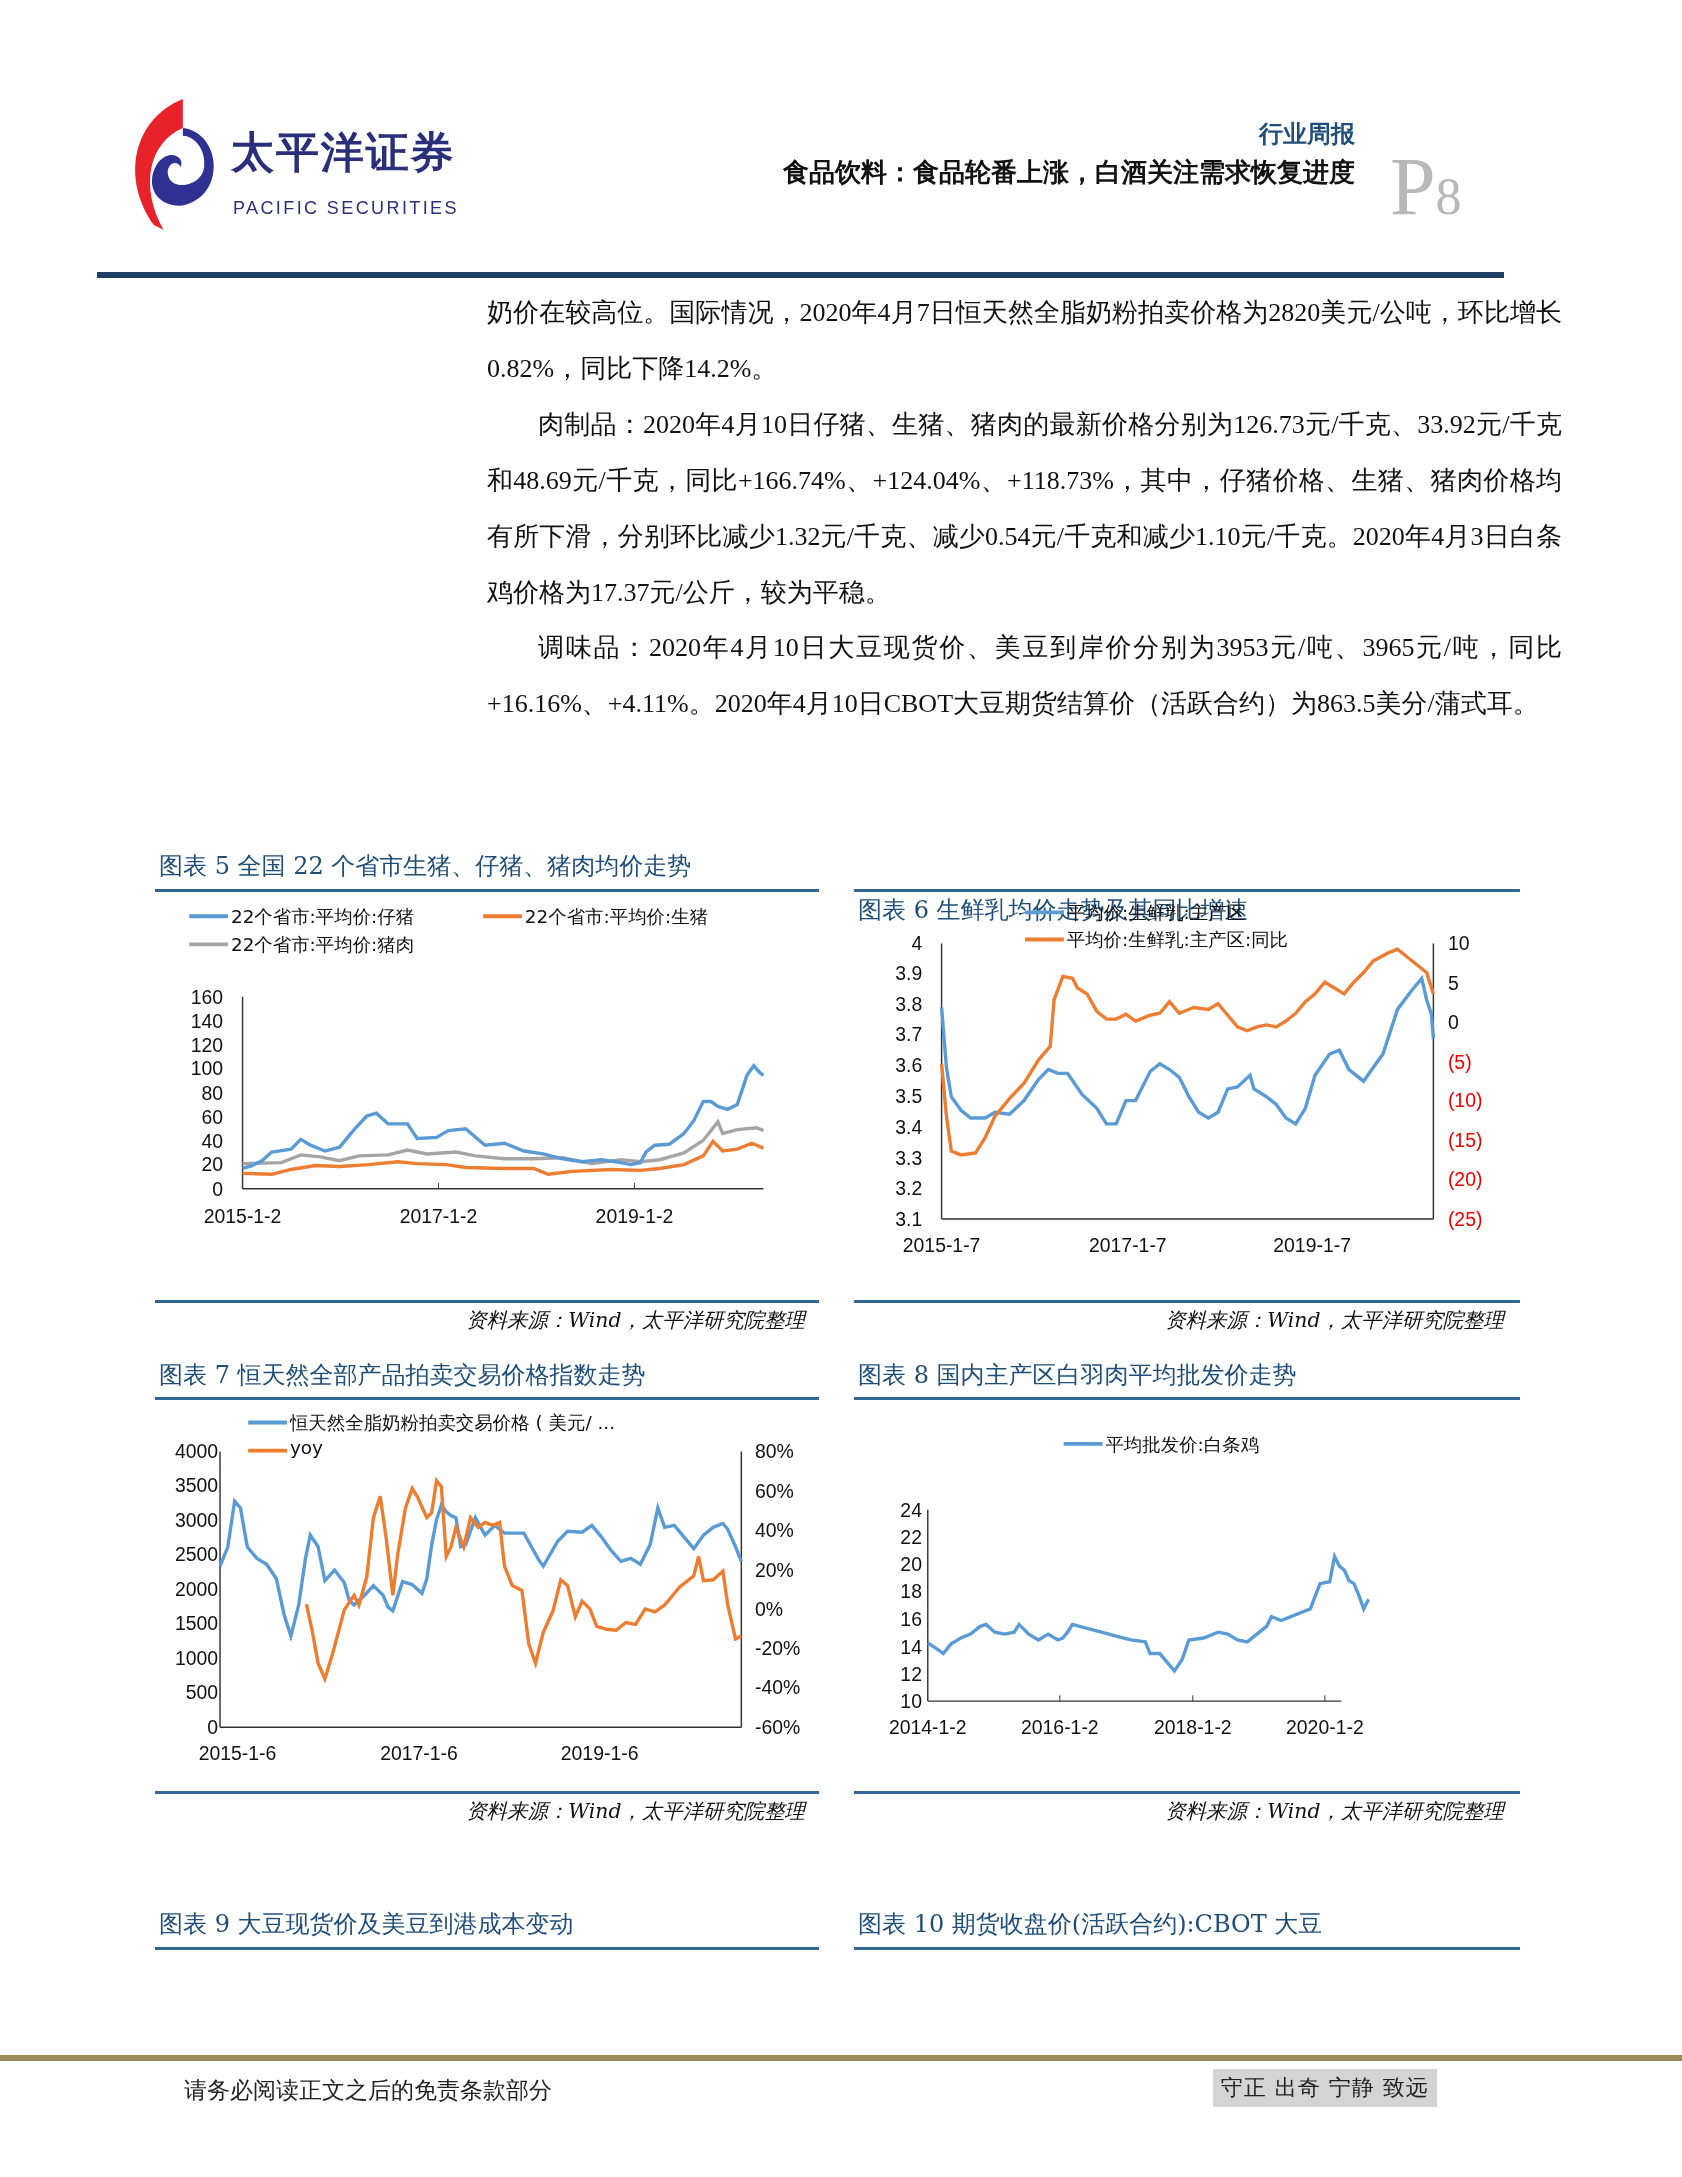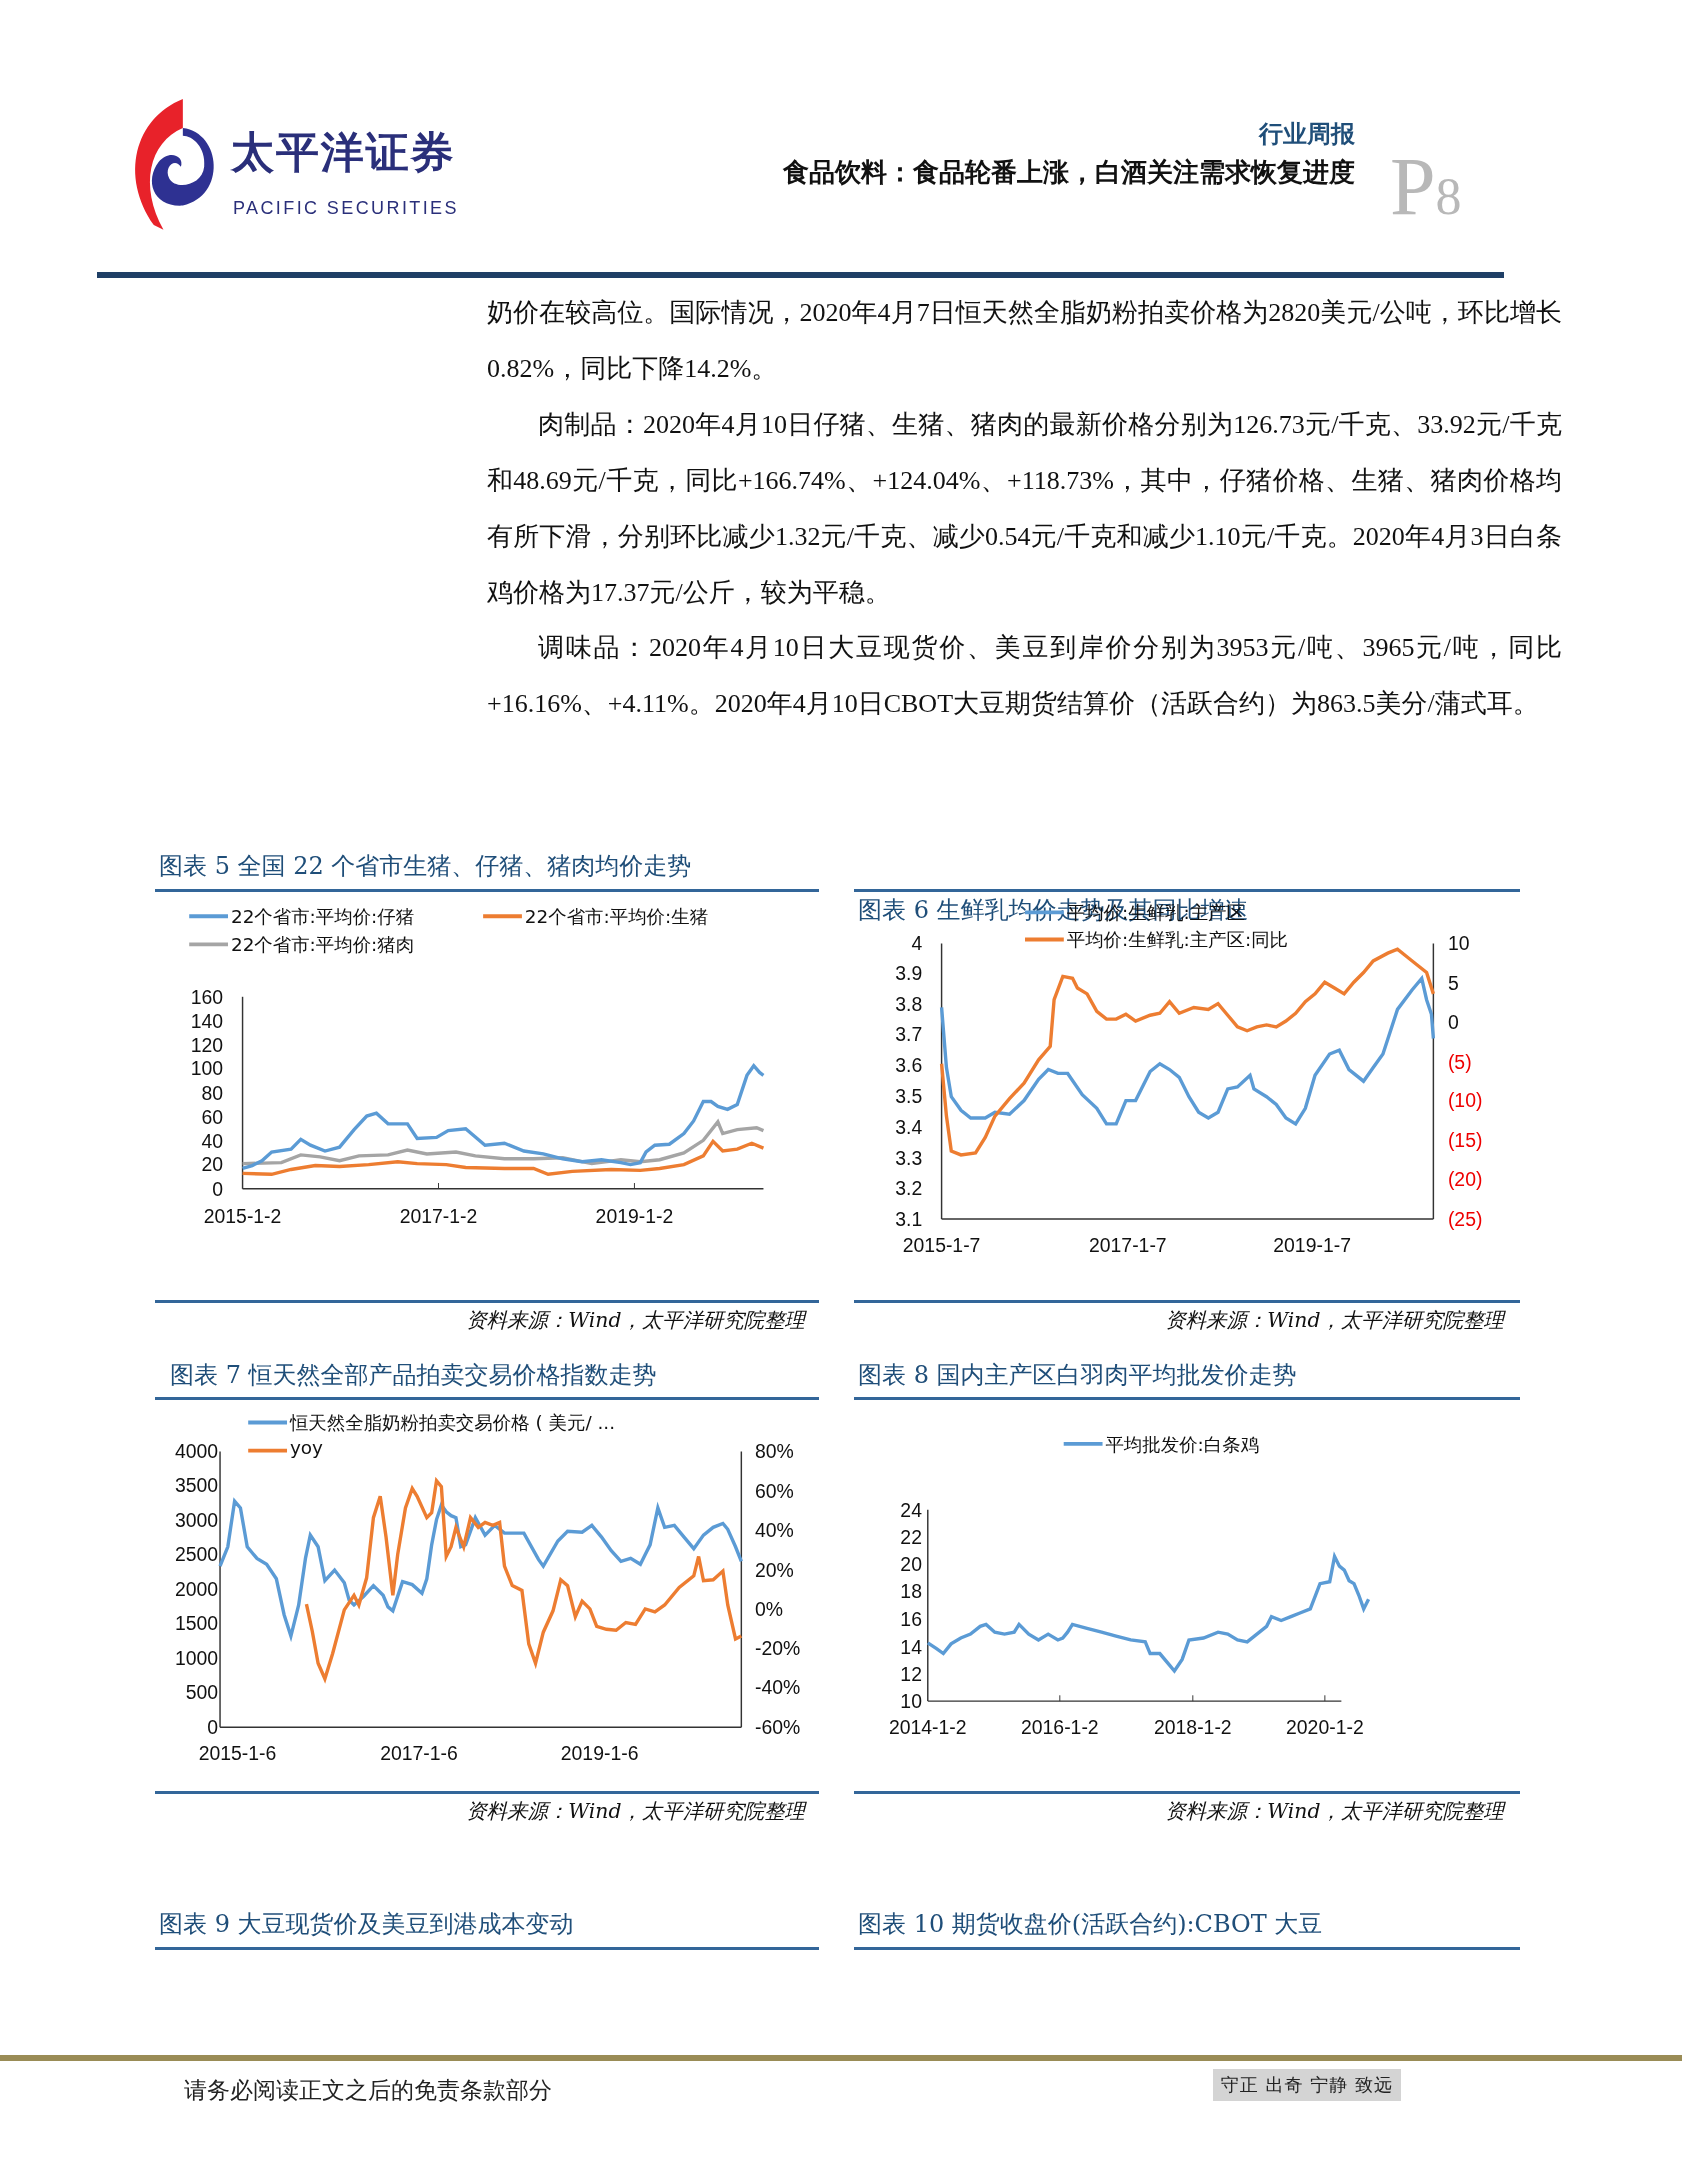--- a/index.html
+++ b/index.html
@@ -20,21 +20,21 @@
   
   .fig-title{font-family:"DejaVu Serif",serif;font-size:24px;color:#1f4e79;}
   .fig-rule{height:2.9px;background:#336699;}
   .src{font-family:"DejaVu Serif",serif;font-style:italic;font-size:20.4px;color:#111;text-align:right;}
   .ax{font-family:"Liberation Sans",sans-serif;font-size:20px;fill:#111;}
   .axr{font-family:"Liberation Sans",sans-serif;font-size:20px;fill:#e00;}
   .lg{font-family:"DejaVu Sans",sans-serif;font-size:19px;fill:#111;}
   
   .ftr-rule{left:0;top:2055px;width:1683px;height:5.8px;background:#9a8c56;}
   .ftr-l{left:184px;top:2075px;font-family:"DejaVu Serif",serif;font-size:23px;color:#222;}
-  .ftr-r{left:1213px;top:2069px;padding:3.9px 7.8px;background:#d4d4d4;font-family:"DejaVu Serif",serif;font-size:18px;color:#222;letter-spacing:1px;}
+  .ftr-r{left:1213px;top:2069px;padding:3.9px 7.8px;background:#d4d4d4;font-family:"DejaVu Serif",serif;font-size:22px;color:#222;letter-spacing:1px;}
 </style>
 </head>
 <body>
 
 <div class="abs logo">
   <svg width="126" height="146" viewBox="0 0 130 150">
     <path d="M70 10 C20 30 5 90 40 140 L50 145 C25 100 35 55 70 40 Z" fill="#e8222a"></path>
     <path d="M70 40 C110 45 115 110 70 120 C40 122 30 95 45 75 C55 62 72 68 68 80 C62 70 50 80 56 92 C62 104 90 100 92 80 C94 60 80 48 70 48 Z" fill="#2e3192"></path>
   </svg>
 </div>
@@ -123,21 +123,21 @@
     <text x="90" y="370">2015-1-7</text>
       <text x="282" y="370">2017-1-7</text>
       <text x="472" y="370">2019-1-7</text>
   </g>
   <polyline fill="none" stroke="#5b9bd5" stroke-width="3.5" points="90,118 95,180 100,210 110,224 120,232 135,232 145,226 160,228 175,214 190,192 200,182 210,186 220,186 235,208 250,222 260,238 270,238 280,214 290,214 305,184 315,176 325,182 335,190 345,210 355,226 365,232 375,226 385,202 395,200 408,188 412,202 425,210 435,218 445,232 455,238 465,222 475,188 490,166 500,162 510,182 525,194 535,180 545,166 560,120 575,100 585,88 590,110 595,125 597,150"></polyline>
   <polyline fill="none" stroke="#ed7d31" stroke-width="3.5" points="90,176 95,230 100,266 110,270 125,268 135,252 145,230 160,212 175,196 190,172 202,158 206,110 215,86 225,88 230,98 240,104 250,122 260,130 270,130 280,125 290,132 305,126 315,124 325,112 335,124 350,118 365,120 375,114 385,126 395,138 405,142 415,138 425,136 435,138 445,132 455,124 465,112 475,104 485,92 495,98 505,104 515,92 525,82 535,70 550,62 560,58 570,66 580,74 590,82 597,104"></polyline>
 </svg>
 <div class="abs fig-rule" style="left:854px;top:1300px;width:666px;"></div>
 <div class="abs src" style="left:854px;top:1306px;width:650px;">资料来源：Wind，太平洋研究院整理</div>
 
-<div class="abs fig-title" style="left:170px;top:1359px;">图表 7 恒天然全部产品拍卖交易价格指数走势</div>
+<div class="abs fig-title" style="left:159px;top:1359px;">图表 7 恒天然全部产品拍卖交易价格指数走势</div>
 <div class="abs fig-rule" style="left:155px;top:1397px;width:664px;"></div>
 <svg class="abs" style="left:155px;top:1401px;" width="664" height="375" viewBox="0 0 684 386">
   <line x1="96" y1="22" x2="136" y2="22" stroke="#5b9bd5" stroke-width="4"></line>
   <text class="lg" x="139" y="29">恒天然全脂奶粉拍卖交易价格 ( 美元/ ...</text>
   <line x1="96" y1="51" x2="136" y2="51" stroke="#ed7d31" stroke-width="4"></line>
   <text class="lg" x="139" y="54">yoy</text>
 
   <line x1="67" y1="52" x2="67" y2="336" stroke="#333" stroke-width="1.5"></line>
   <line x1="604" y1="52" x2="604" y2="336" stroke="#333" stroke-width="1.5"></line>
   <line x1="67" y1="336" x2="604" y2="336" stroke="#333" stroke-width="1.5"></line>

